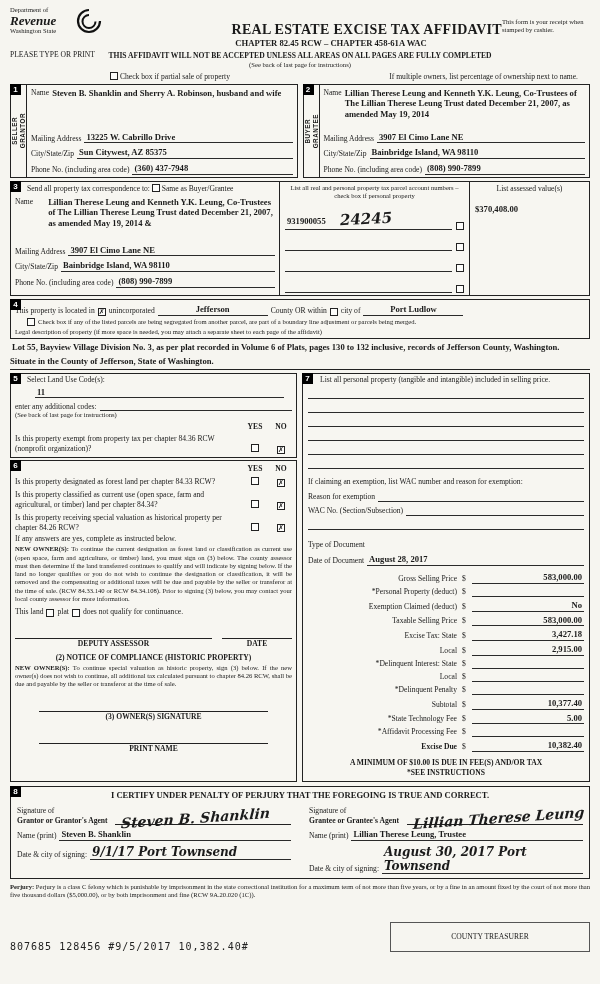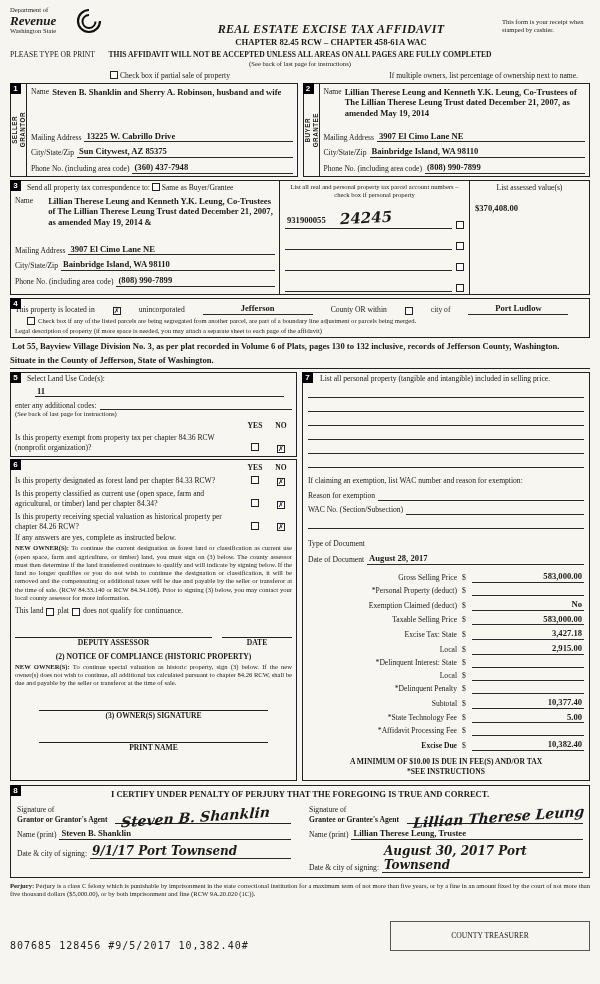--- a/index.html
+++ b/index.html
@@ -23,21 +23,21 @@
   .hw { font-family:"DejaVu Serif", serif; font-style:italic; font-weight:bold; color:#1b1b1b; }
   .flex { display:flex; align-items:flex-end; }
   .lbl { margin-right:3px; white-space:nowrap; }
 
   
   .header { position:relative; }
   .header-row { display:flex; align-items:flex-start; }
   .logo { width:150px; display:flex; align-items:center; gap:18px; }
   .logo-rev { font-size:13px; font-weight:bold; font-style:italic; line-height:1; }
   .header-mid { flex:1; padding-top:16px; }
-  .form-title { font-size:12px; font-weight:bold; text-align:center; letter-spacing:0.3px;font-style:italic; }
+  .form-title { font-size:14px; font-weight:bold; text-align:right; letter-spacing:0.3px; }
   .receipt-note { width:88px; padding-top:12px; }
   .ptp { position:absolute; left:0; top:44px; }
   .warning { margin-top:2px; }
 
   .partial-row { display:flex; justify-content:space-between; margin:3px 0 2px; padding:0 12px 0 100px; }
 
   
   .sb-row { display:flex; gap:5px; }
   .party-box { flex:1; display:flex; }
   .side-strip { width:16px; border-right:1px solid #222; display:flex; justify-content:center;
@@ -247,21 +247,21 @@
       <div class="t7 center">List assessed value(s)</div>
       <div class="t8 b" style="margin-top:10px;">$370,408.00</div>
       <div class="t8" style="margin-top:13px;"></div>
       <div class="t8" style="margin-top:13px;"></div>
       <div class="t8"></div>
     </div>
   </div>
 
   <div class="box sec4">
     <div class="sec-num">4</div>
-    <div class="row t7" style="gap:18px; flex-wrap:wrap;">
+    <div class="row t7" style="gap:3px; flex-wrap:wrap;">
       <span>This property is located in</span>
       <span class="cb">✗</span>
       <span>unincorporated</span>
       <span class="t8 inline-u" style="min-width:110px; text-align:center;">Jefferson</span>
       <span>County OR within</span>
       <span class="cb"></span>
       <span>city of</span>
       <span class="t8 inline-u" style="min-width:100px; text-align:center;">Port Ludlow</span>
     </div>
     <div class="row t6" style="gap:3px; padding-left:12px;">

